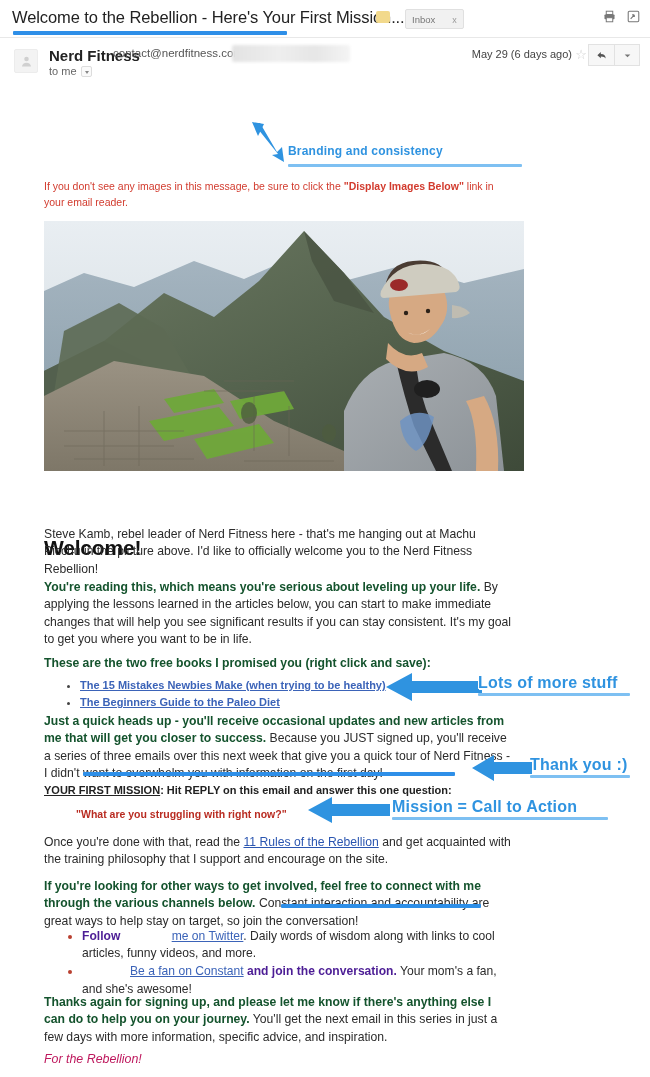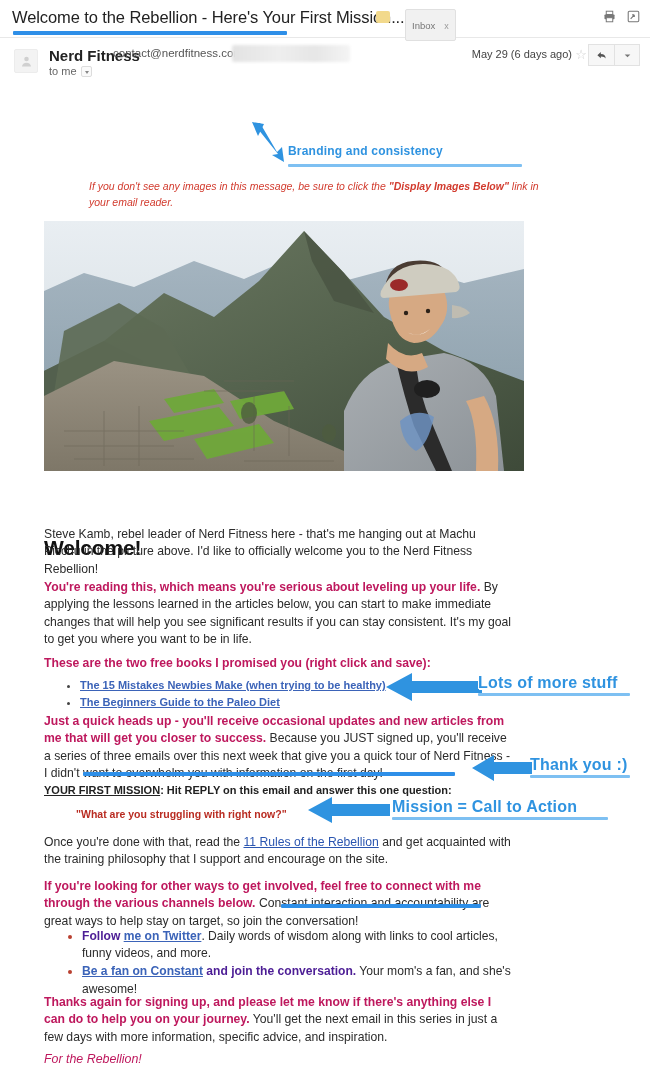--- a/index.html
+++ b/index.html
@@ -39,28 +39,28 @@
   .label-yellow {
     position: absolute;
     left: 376px; top: 11px;
     width: 14px; height: 12px;
     background: #f2d98c;
     border-radius: 2px;
   }
   .inbox-chip {
     position: absolute;
     left: 405px; top: 9px;
-    height: 32px;
+    height: 20px;
     background: #f1f1f1;
     border: 1px solid #e0e0e0;
     border-radius: 2px;
     padding: 1px 6px 0 6px;
     font-size: 9.5px;
     color: #777;
-    display: flex; align-items: center; gap: 9px;
+    display: flex; align-items: center; gap: 17px;
   }
   .inbox-chip .x { color:#999; font-size:9px; }
   .hdr-icons {
     position: absolute;
     right: 10px; top: 10px;
     display: flex; gap: 11px;
     align-items: center;
   }
   .hdr-icons svg { display:block; }
 
@@ -152,24 +152,22 @@
   
   .body-wrap {
     position: relative;
     padding: 0 0 0 0;
   }
   .display-images {
     position: absolute;
     left: 44px; top: 92px;
     width: 470px;
     font-size: 10.5px;
-    font-style: italic;
     line-height: 1.55;
     color: #d23b2e;
-    margin-left: 45px;
   }
   .display-images b { font-weight: bold; }
 
   .hero-photo {
     position: absolute;
     left: 44px; top: 135px;
     width: 480px; height: 250px;
     overflow: hidden;
     background: #8fa3ae;
   }
@@ -186,21 +184,21 @@
   }
 
   .para {
     position: absolute;
     left: 44px;
     width: 468px;
     font-size: 12.2px;
     line-height: 1.42;
     color: #2b2b2b;
   }
-  .para b { font-weight: bold; color:#be185d;margin-top:12px; }
+  .para b { font-weight: bold; color:#14532d;margin-top:12px; }
   a.lnk { color: #2a55b0; text-decoration: underline; }
 
   .p1 { top: 440px; }
   .p2 { top: 493px; }
   .p3 { top: 569px; }
   .books { position:absolute; left: 62px; top: 591px; width: 340px; }
   .books ul { margin:0; padding-left: 18px; }
   .books li {
     font-size: 11px;
     line-height: 1.58;
@@ -231,21 +229,21 @@
   .channels { position: absolute; left: 62px; top: 842px; width: 450px; }
   .channels ul { margin:0; padding-left: 20px; }
   .channels li {
     font-size: 12.1px;
     line-height: 1.42;
     color: #2b2b2b;
     margin-bottom: 1px;
   }
   .channels li::marker { color: #b94030; }
   .channels b { font-weight: bold; color:#4c1d95;text-align:right; }
-  .channels a { color:#3b63b8; text-decoration: underline; font-weight:bold; }
+  .channels a { color:#3b63b8; text-decoration: underline; font-weight:normal;margin-left:48px; }
 
   .p7 { top: 908px; }
 
   .signoff {
     position: absolute;
     left: 44px; top: 966px;
     font-size: 12.4px;
     font-style: italic;
     color: #be185d;
   }

